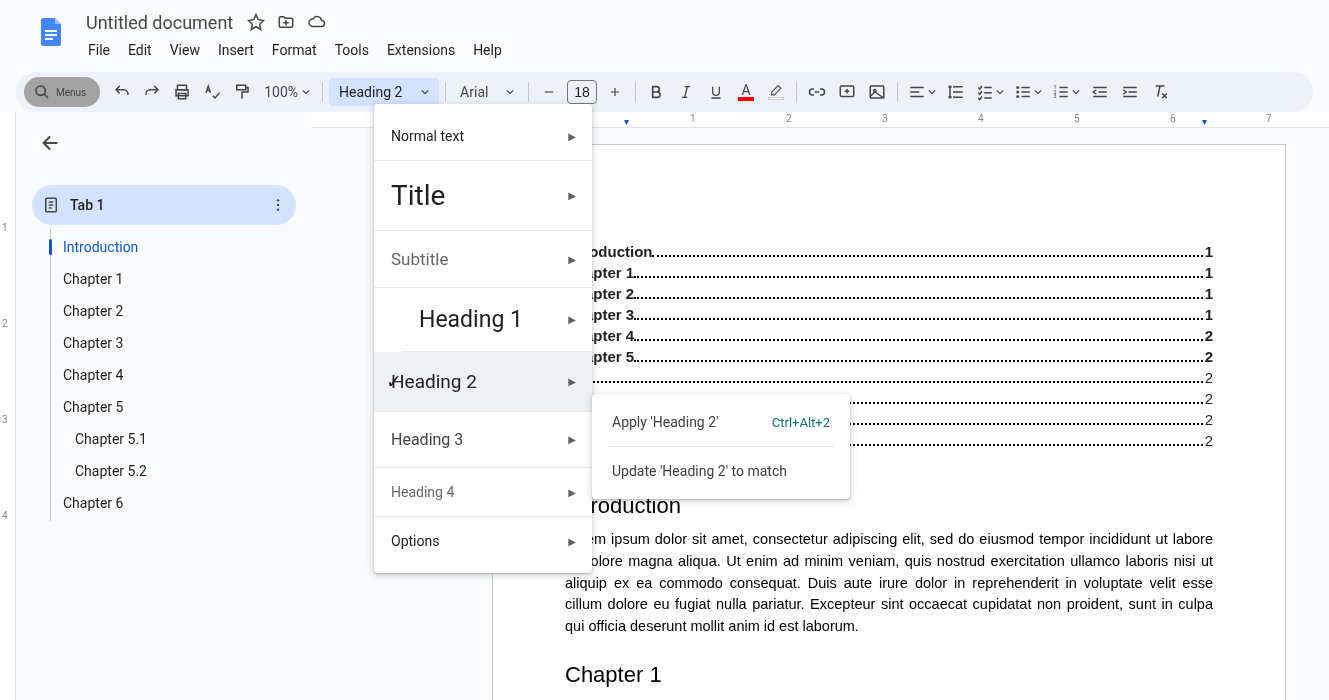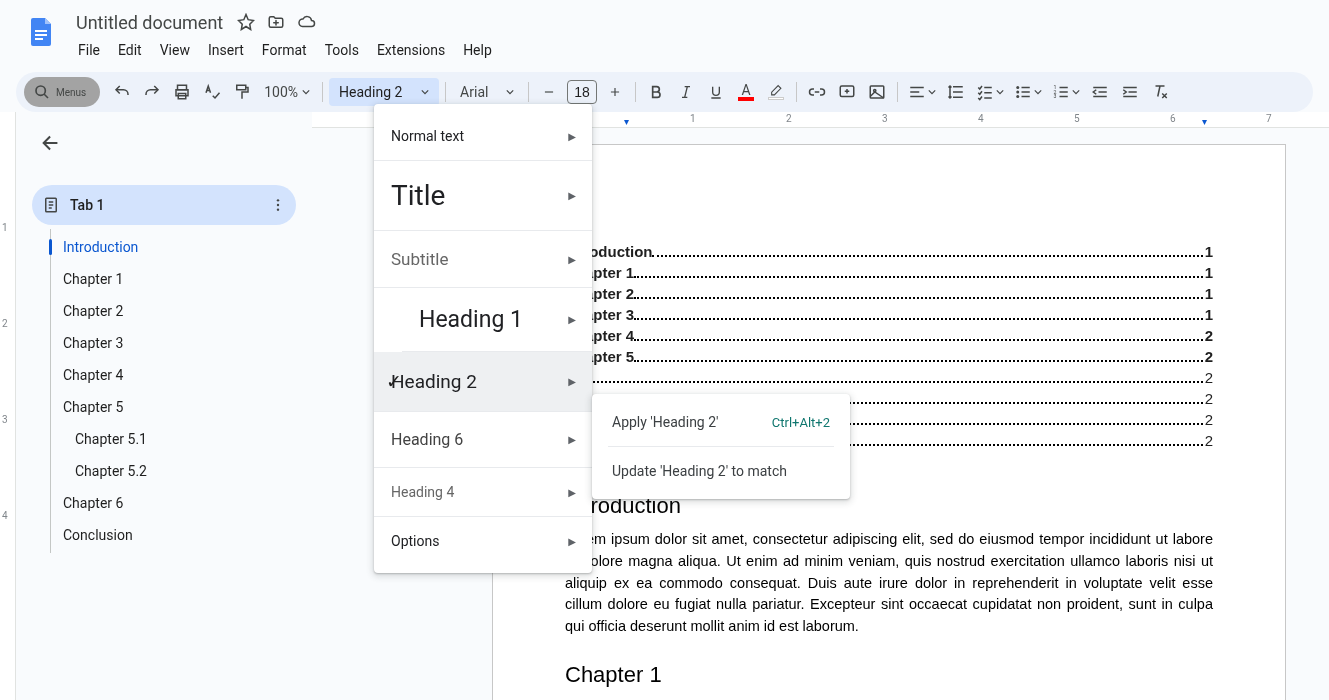--- a/index.html
+++ b/index.html
@@ -1,18 +1,18 @@
 <!DOCTYPE html>
 <html><head>
 <meta charset="utf-8">
 <style>
   * { box-sizing: border-box; margin: 0; padding: 0; }
   body { font-family: "Google Sans", Roboto, Arial, sans-serif; font-size: 14px; color: #1f1f1f; background: #f9fbfd; overflow: hidden; width: 1329px; height: 700px; position: relative; }
   
-  .header { height: 64px; display: flex; align-items: flex-start; padding: 8px 16px 0 22px; }
+  .header { height: 64px; display: flex; align-items: flex-start; padding: 8px 16px 0 32px; }
   .logo { width: 40px; height: 40px; display: flex; align-items: center; justify-content: center; margin-right: 8px; margin-top: 4px; }
   .title-area { flex: 1; }
   .title-row { display: flex; align-items: center; gap: 8px; height: 28px; }
   .doc-title { font-size: 18px; color: #444746; padding: 2px 6px; }
   .title-icons { display: flex; gap: 12px; color: #444746; }
   .title-icons span { cursor: pointer; }
   .menu-row { display: flex; gap: 2px; height: 28px; align-items: center; }
   .menu-item { padding: 4px 8px; font-size: 14px; color: #1f1f1f; cursor: pointer; border-radius: 4px; }
   
   .toolbar { height: 40px; margin: 8px 16px 0 16px; background: #edf2fa; border-radius: 24px; display: flex; align-items: center; padding: 0 8px; gap: 2px; }
@@ -337,21 +337,20 @@
     <div class="outline" id="outline">
         <div class="outline-item active">Introduction</div>
         <div class="outline-item">Chapter 1</div>
         <div class="outline-item">Chapter 2</div>
         <div class="outline-item">Chapter 3</div>
         <div class="outline-item">Chapter 4</div>
         <div class="outline-item">Chapter 5</div>
         <div class="outline-item l2">Chapter 5.1</div>
         <div class="outline-item l2">Chapter 5.2</div>
         <div class="outline-item">Chapter 6</div>
-        <div class="outline-item">Conclusion</div>
       </div>
   </div>
   <div class="doc-area">
     <div class="hruler" id="hruler">
       <span class="marker-left" style="left:312px">▾</span>
       <span class="marker-right" style="left:890px">▾</span>
     <span class="htick" style="left: 378px;">1</span>
         <span class="htick" style="left: 474px;">2</span>
         <span class="htick" style="left: 570px;">3</span>
         <span class="htick" style="left: 666px;">4</span>
@@ -435,21 +434,21 @@
     <div class="dd-item dd-h1">
       <span>Heading 1</span>
       <span class="arrow">▶</span>
     </div>
     <div class="dd-item dd-h2 selected">
       <span class="check">✓</span>
       <span>Heading 2</span>
       <span class="arrow">▶</span>
     </div>
     <div class="dd-item dd-h3">
-      <span>Heading 6</span>
+      <span>Heading 3</span>
       <span class="arrow">▶</span>
     </div>
     <div class="dd-item dd-h4">
       <span>Heading 4</span>
       <span class="arrow">▶</span>
     </div>
     <div class="dd-item dd-options">
       <span>Options</span>
       <span class="arrow">▶</span>
     </div>

